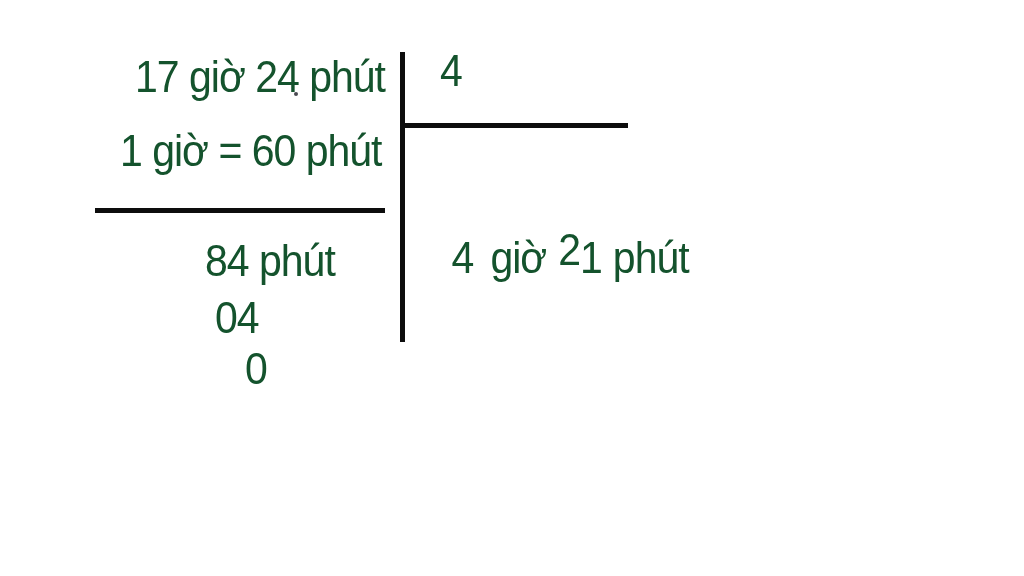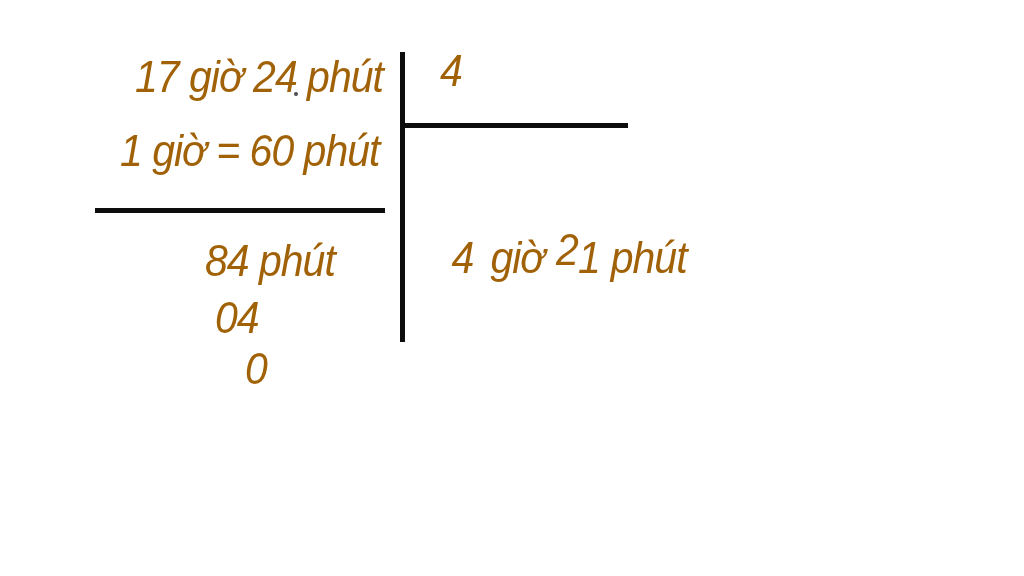--- a/index.html
+++ b/index.html
@@ -7,22 +7,21 @@
     padding: 0;
     background: #ffffff;
   }
   .canvas {
     position: relative;
     width: 1024px;
     height: 432px;
     background: #ffffff;
     overflow: hidden;
     font-family: "Liberation Sans", "DejaVu Sans", sans-serif;
-    color: #a16207;
-    font-style: italic;
+    color: #14532d;
   }
   .txt {
     position: absolute;
     font-size: 41px;
     letter-spacing: -1px;
     line-height: 1.2;
     white-space: pre;
     transform: scaleY(1.1);
     transform-origin: top left;
   }

